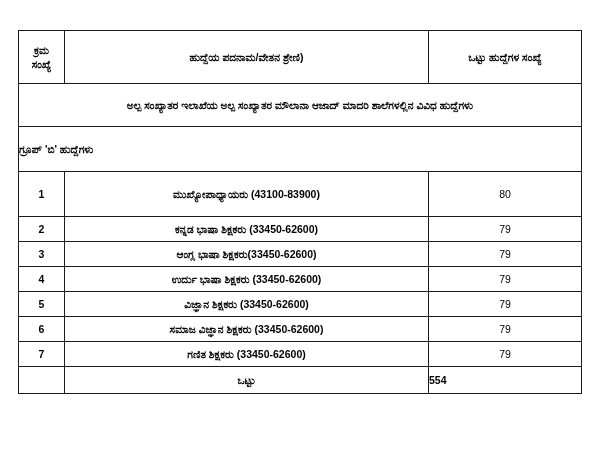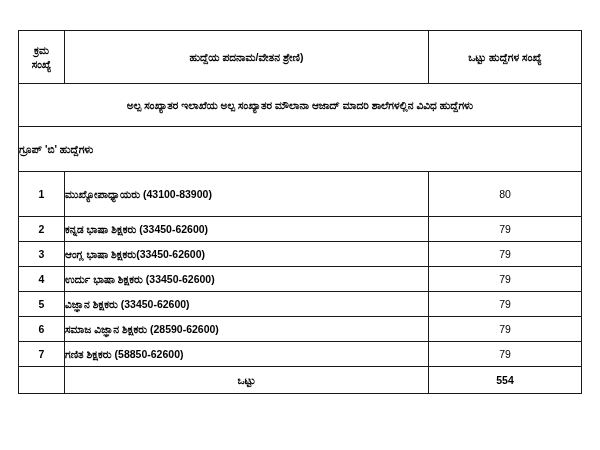--- a/index.html
+++ b/index.html
@@ -79,21 +79,21 @@
     height: 44px;
   }
 
   
   .sl-cell {
     text-align: center;
     font-weight: bold;
     font-size: 12px;
   }
   .desc-cell {
-    text-align: left;
+    text-align: center;
     font-weight: bold;
     font-size: 10.5px;
     padding-left: 12px;
     padding-right: 6px;
   }
   .count-cell {
     text-align: center;
     font-weight: normal;
     font-size: 12px;
   }
@@ -101,21 +101,21 @@
   tr.row-tall td { height: 44px; }
   tr.row-std  td { height: 24px; }
   tr.row-total td { height: 26px; }
 
   .total-label {
     text-align: center;
     font-weight: bold;
     font-size: 11px;
   }
   .total-value {
-    text-align: center;
+    text-align: left;
     font-weight: bold;
     font-size: 12px;
   }
   .empty-cell { }
 </style>
 </head>
 <body>
 
 <div id="page">
 
@@ -166,26 +166,26 @@
         <td class="desc-cell">ಉರ್ದು ಭಾಷಾ ಶಿಕ್ಷಕರು (33450-62600)</td>
         <td class="count-cell">79</td>
       </tr>
       <tr class="row-std">
         <td class="sl-cell">5</td>
         <td class="desc-cell">ವಿಜ್ಞಾನ ಶಿಕ್ಷಕರು  (33450-62600)</td>
         <td class="count-cell">79</td>
       </tr>
       <tr class="row-std">
         <td class="sl-cell">6</td>
-        <td class="desc-cell">ಸಮಾಜ ವಿಜ್ಞಾನ ಶಿಕ್ಷಕರು  (28590-62600)</td>
+        <td class="desc-cell">ಸಮಾಜ ವಿಜ್ಞಾನ ಶಿಕ್ಷಕರು  (33450-62600)</td>
         <td class="count-cell">79</td>
       </tr>
       <tr class="row-std">
         <td class="sl-cell">7</td>
-        <td class="desc-cell">ಗಣಿತ ಶಿಕ್ಷಕರು  (58850-62600)</td>
+        <td class="desc-cell">ಗಣಿತ ಶಿಕ್ಷಕರು  (33450-62600)</td>
         <td class="count-cell">79</td>
       </tr>
 
       <tr class="row-total">
         <td class="empty-cell"></td>
         <td class="total-label">ಒಟ್ಟು</td>
         <td class="total-value">554</td>
       </tr>
 
     </tbody>

